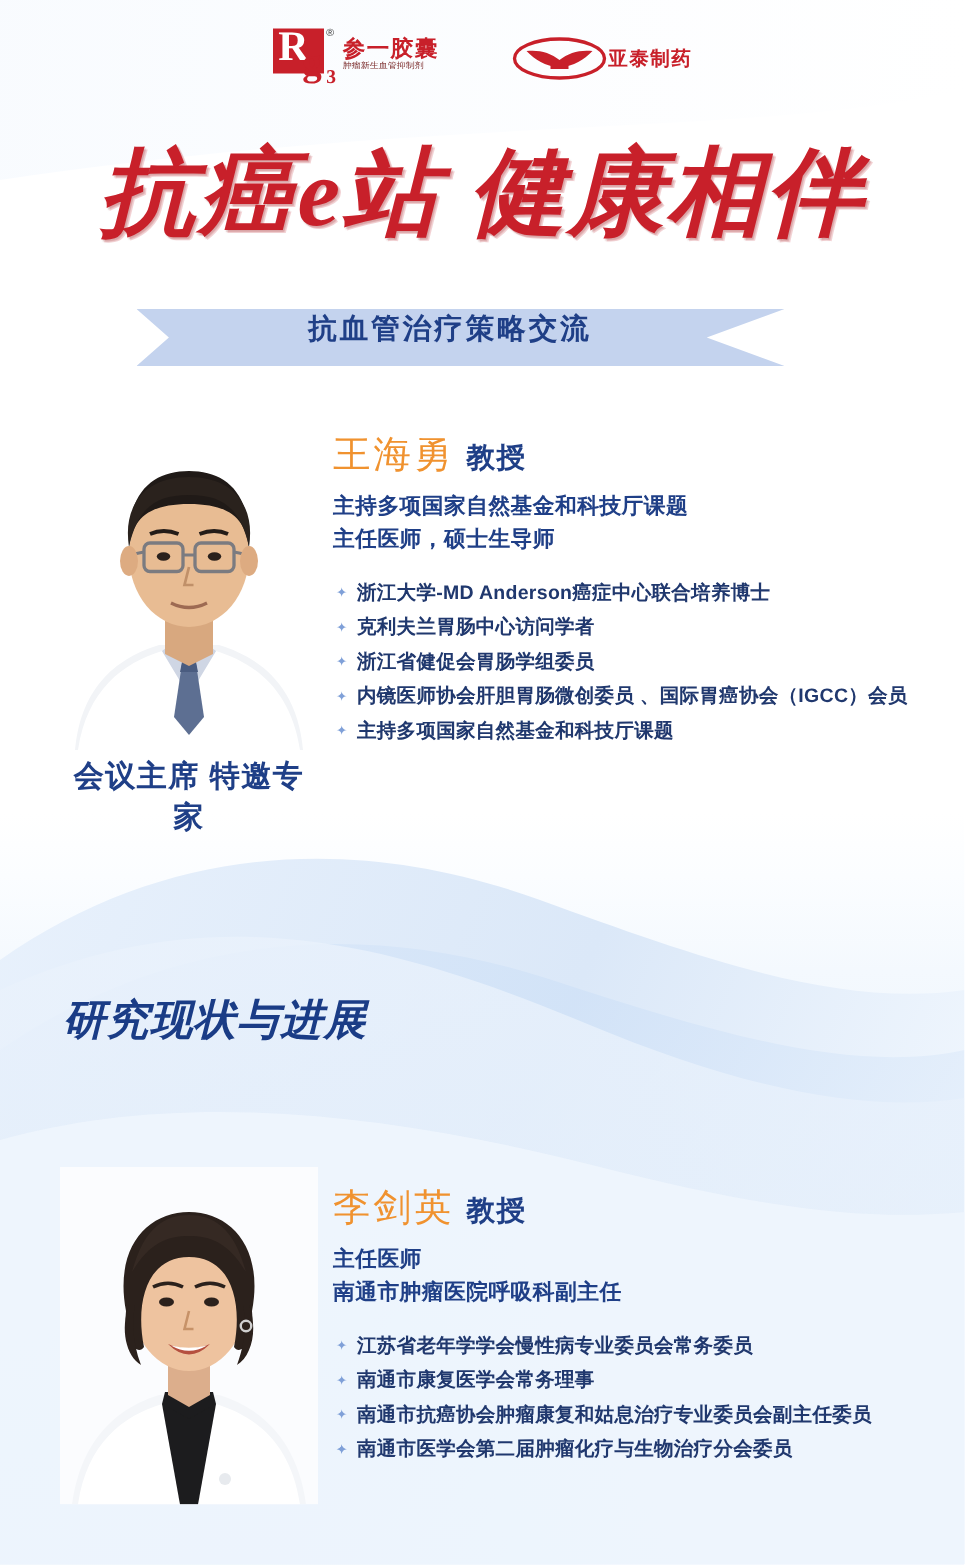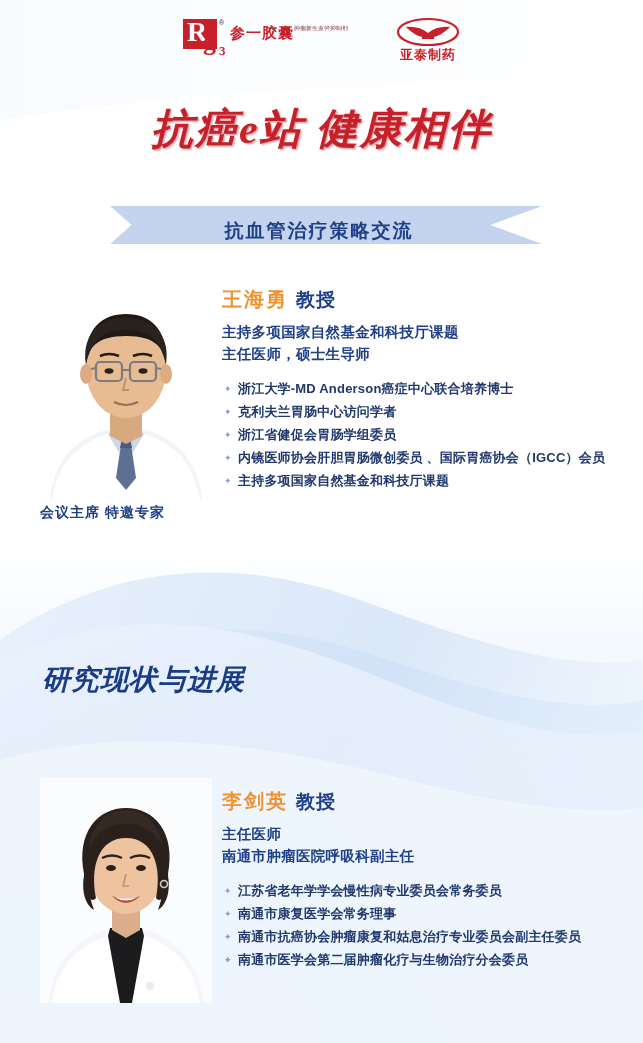--- a/index.html
+++ b/index.html
@@ -88,42 +88,42 @@
     font-family: "Liberation Serif", serif;
   }
   .rg3-reg {
     position: absolute;
     left: 36px; top: 0px;
     font-size: 7px;
     color: #333;
   }
   .rg3-text {
     display: flex;
-    flex-direction: row;
+    flex-direction: column;
     justify-content: space-between;
     padding-top: 6px;
   }
   .rg3-cn {
     font-size: 15px;
     font-weight: bold;
     color: #C8202A;
     letter-spacing: 1px;
     line-height: 16px;
   }
   .rg3-sub {
     font-size: 6px;
     color: #7a2a2a;
     letter-spacing: 0px;
     line-height: 9px;
     transform: scaleY(0.9);
     transform-origin: left top;
   }
   .logo-yatai {
     display: flex;
-    flex-direction: column;
+    flex-direction: row;
     align-items: center;
     gap: 1px;
     text-align: center;
   }
   .yatai-mark {
     width: 64px;
     height: 30px;
   }
   .yatai-cn {
     font-size: 13px;
@@ -134,40 +134,40 @@
   }
 
   
   .title-main {
     position: absolute;
     top: 88px;
     left: 0;
     width: 643px;
     text-align: center;
     font-family: "Liberation Serif", "DejaVu Serif", serif;
-    font-size: 42px;
+    font-size: 64px;
     font-weight: bold;
     font-style: italic;
     color: #C8202A;
     letter-spacing: 2px;
     line-height: 82px;
     text-shadow: 2px 2px 0 rgba(200,32,42,0.18), 1px 1px 1px rgba(120,0,0,0.25);
     white-space: nowrap;
   }
 
   
   .ribbon {
     position: absolute;
     top: 206px;
-    left: 110px;
+    left: 91px;
     width: 432px;
     height: 38px;
     background: #C4D3EE;
     display: flex;
-    align-items: flex-end;
+    align-items: flex-start;
     justify-content: center;
     clip-path: polygon(0 0, 100% 0, 100% 0, 88% 50%, 100% 100%, 100% 100%, 0 100%, 5% 50%);
   }
   .ribbon-text {
     font-size: 19px;
     font-weight: bold;
     color: #1F3F87;
     letter-spacing: 2px;
     margin-left: -14px;
   }
@@ -184,38 +184,39 @@
   }
   .photo-frame {
     position: relative;
     width: 172px;
     height: 222px;
     overflow: hidden;
   }
   .role-label {
     margin-top: 4px;
     width: 172px;
-    font-size: 14px;
+    text-align: center;
+    font-size: 20px;
     font-weight: bold;
     color: #1F3F87;
     letter-spacing: 1px;
   }
   .speaker-info {
     position: absolute;
     left: 222px;
     width: 415px;
   }
   .name-line {
     display: flex;
     align-items: baseline;
     gap: 8px;
   }
   .name-cn {
-    font-size: 20px;
-    font-weight: bold;
+    font-size: 25px;
+    font-weight: normal;
     color: #F0922F;
     letter-spacing: 2px;
   }
   .name-title {
     font-size: 19px;
     font-weight: bold;
     color: #1F3F87;
     letter-spacing: 1px;
   }
   .affil {

